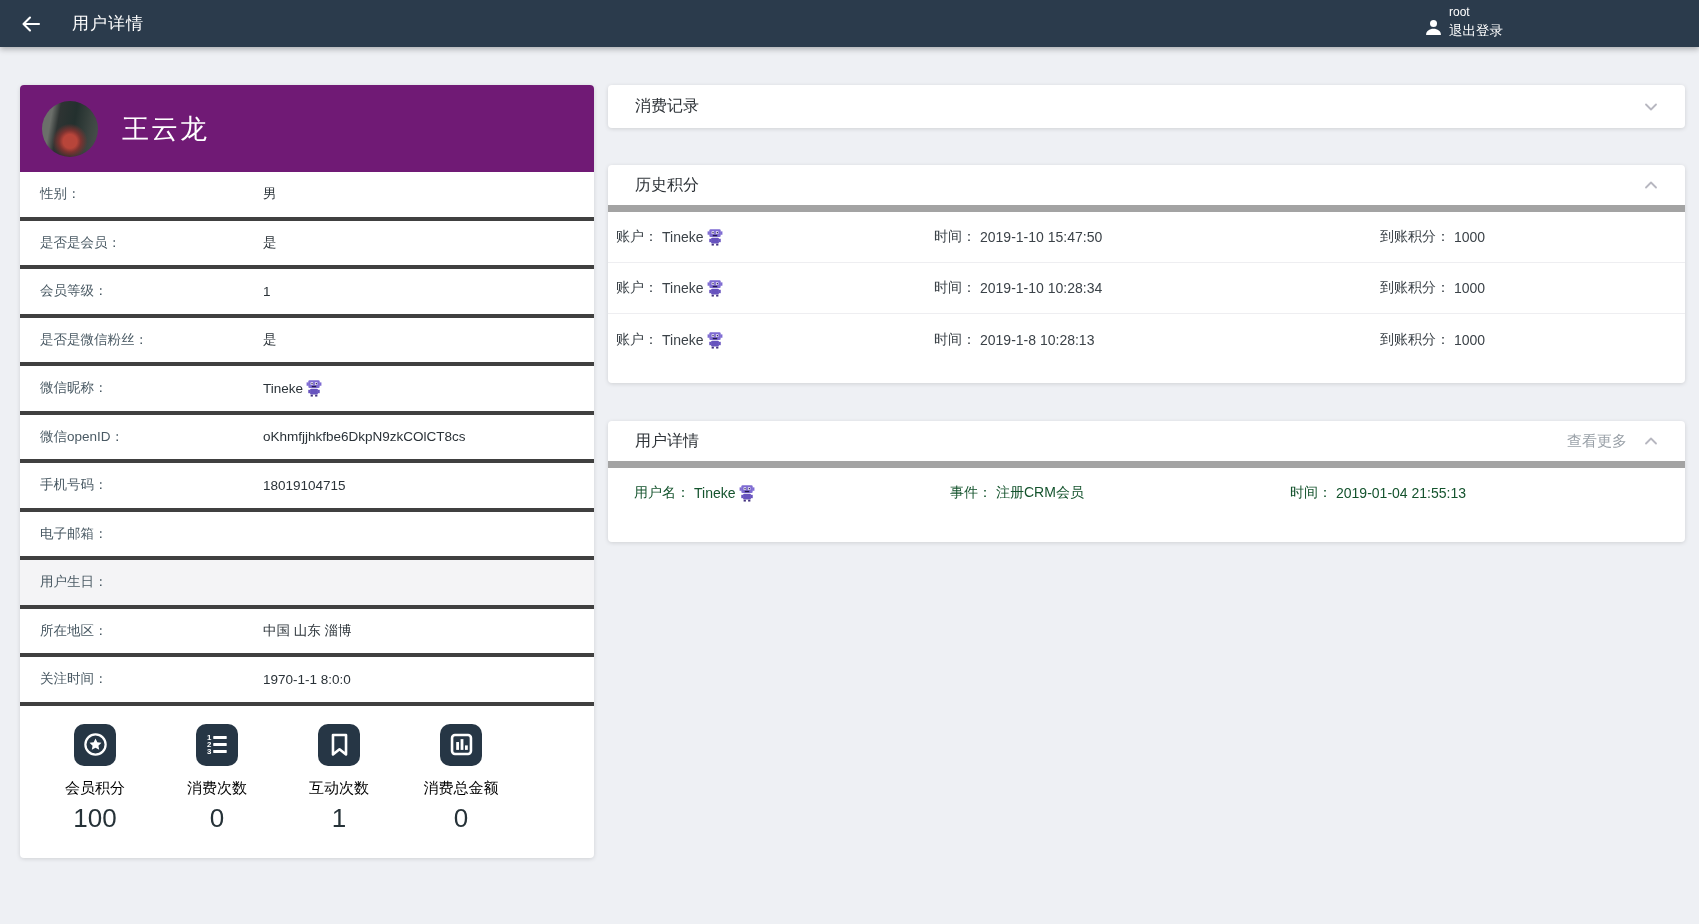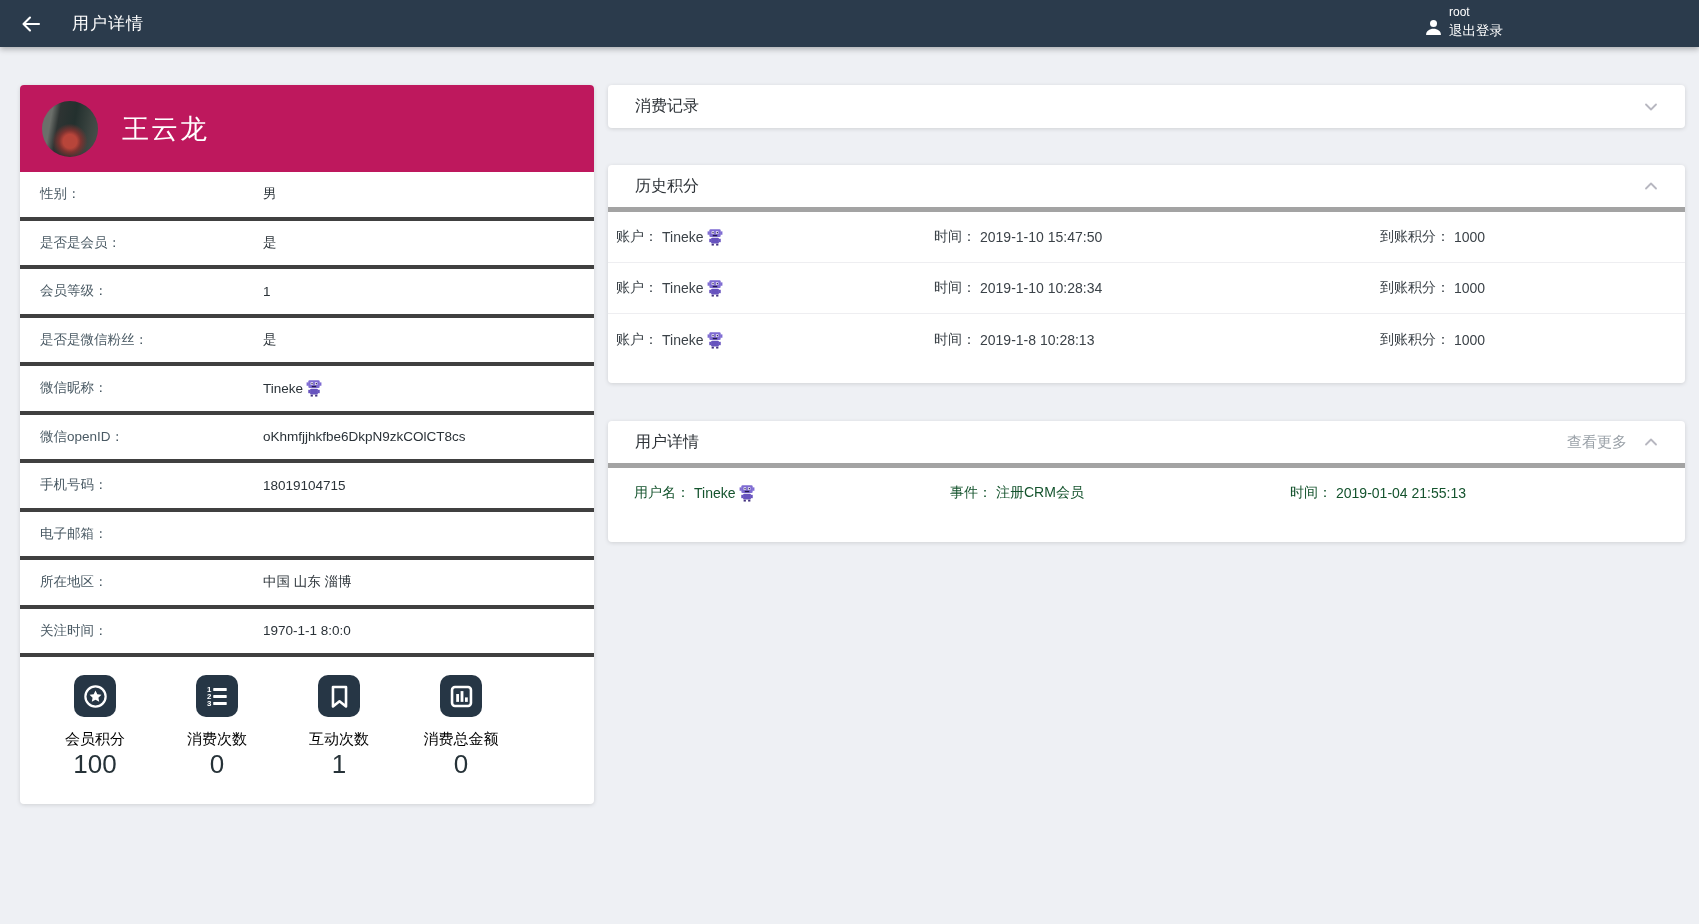--- a/index.html
+++ b/index.html
@@ -26,21 +26,21 @@
   .nav-user-logout { font-size:13.5px; }
   
   .main { display:flex; gap:14px; padding:38px 14px 0 20px; align-items:flex-start; }
   .card {
     background:#fff; border-radius:4px;
     box-shadow:0 1px 4px rgba(0,0,0,.13);
   }
   
   .profile-card { width:574px; flex:none; }
   .profile-head {
-    height:87px; background:#be185d; border-radius:4px 4px 0 0;
+    height:87px; background:#701a75; border-radius:4px 4px 0 0;
     display:flex; align-items:center; padding-left:22px;
   }
   .avatar {
     width:56px; height:56px; border-radius:50%; flex:none;
     background:
       radial-gradient(circle at 50% 72%, #b8453a 0 14%, #7e3330 22%, rgba(0,0,0,0) 36%),
       linear-gradient(100deg, #6b6f6a 0 18%, #2e3433 30%, #23302e 55%, #3c4541 80%, #4a524d 100%);
   }
   .profile-name { color:#fff; font-size:27px; margin-left:24px; letter-spacing:2px; }
   .fields { list-style:none; }
@@ -53,31 +53,31 @@
   .field-value { color:#2a3238; }
   
   .stats { display:flex; padding:18px 14px 24px 14px; }
   .stat-col { width:122px; flex:none; display:flex; flex-direction:column; align-items:center; }
   .stat-icon {
     width:42px; height:42px; background:#263645; border-radius:10px;
     display:flex; align-items:center; justify-content:center;
   }
   .stat-icon svg { width:27px; height:27px; }
   .stat-label { margin-top:13px; font-size:15px; color:#000000; }
-  .stat-value { font-size:26px; color:#263238; }
+  .stat-value { margin-top:5px; font-size:26px; color:#263238; }
   
   .right-col { flex:1; min-width:0; }
   .section-header {
     height:47px; display:flex; align-items:center; justify-content:space-between;
     padding:0 24px 0 27px; cursor:pointer;
   }
   .section-title { font-size:16px; font-weight:500; color:#2e3338; }
   .collapse-card { height:43px; display:flex; align-items:center; justify-content:space-between; padding:0 24px 0 27px; cursor:pointer; margin-bottom:37px; }
   .points-card { margin-bottom:38px; }
-  .hdr-divider { border-bottom:5px solid #a3a3a3; }
+  .hdr-divider { border-bottom:7px solid #a3a3a3; }
   .points-body { padding-bottom:18px; }
   .points-row {
     height:51px; display:grid; grid-template-columns:318px 446px 1fr;
     align-items:center; padding-left:8px; font-size:14px; color:#3b4248;
     border-bottom:1px solid #eeeef1;
   }
   .points-row:last-child { border-bottom:none; }
   .interact-body { padding-bottom:24px; }
   .interact-row {
     height:50px; display:grid; grid-template-columns:316px 340px 1fr;
@@ -172,20 +172,26 @@
           </span>
         </li>
         <li class="field-row">
           <span class="field-label">手机号码：</span>
           <span class="field-value cell">
             <span class="">18019104715</span>
           </span>
         </li>
         <li class="field-row">
           <span class="field-label">电子邮箱：</span>
+          <span class="field-value cell">
+            <span class=""></span>
+          </span>
+        </li>
+        <li class="field-row highlight">
+          <span class="field-label">用户生日：</span>
           <span class="field-value cell">
             <span class=""></span>
           </span>
         </li>
         <li class="field-row">
           <span class="field-label">所在地区：</span>
           <span class="field-value cell">
             <span class="">中国 山东 淄博</span>
           </span>
         </li>

